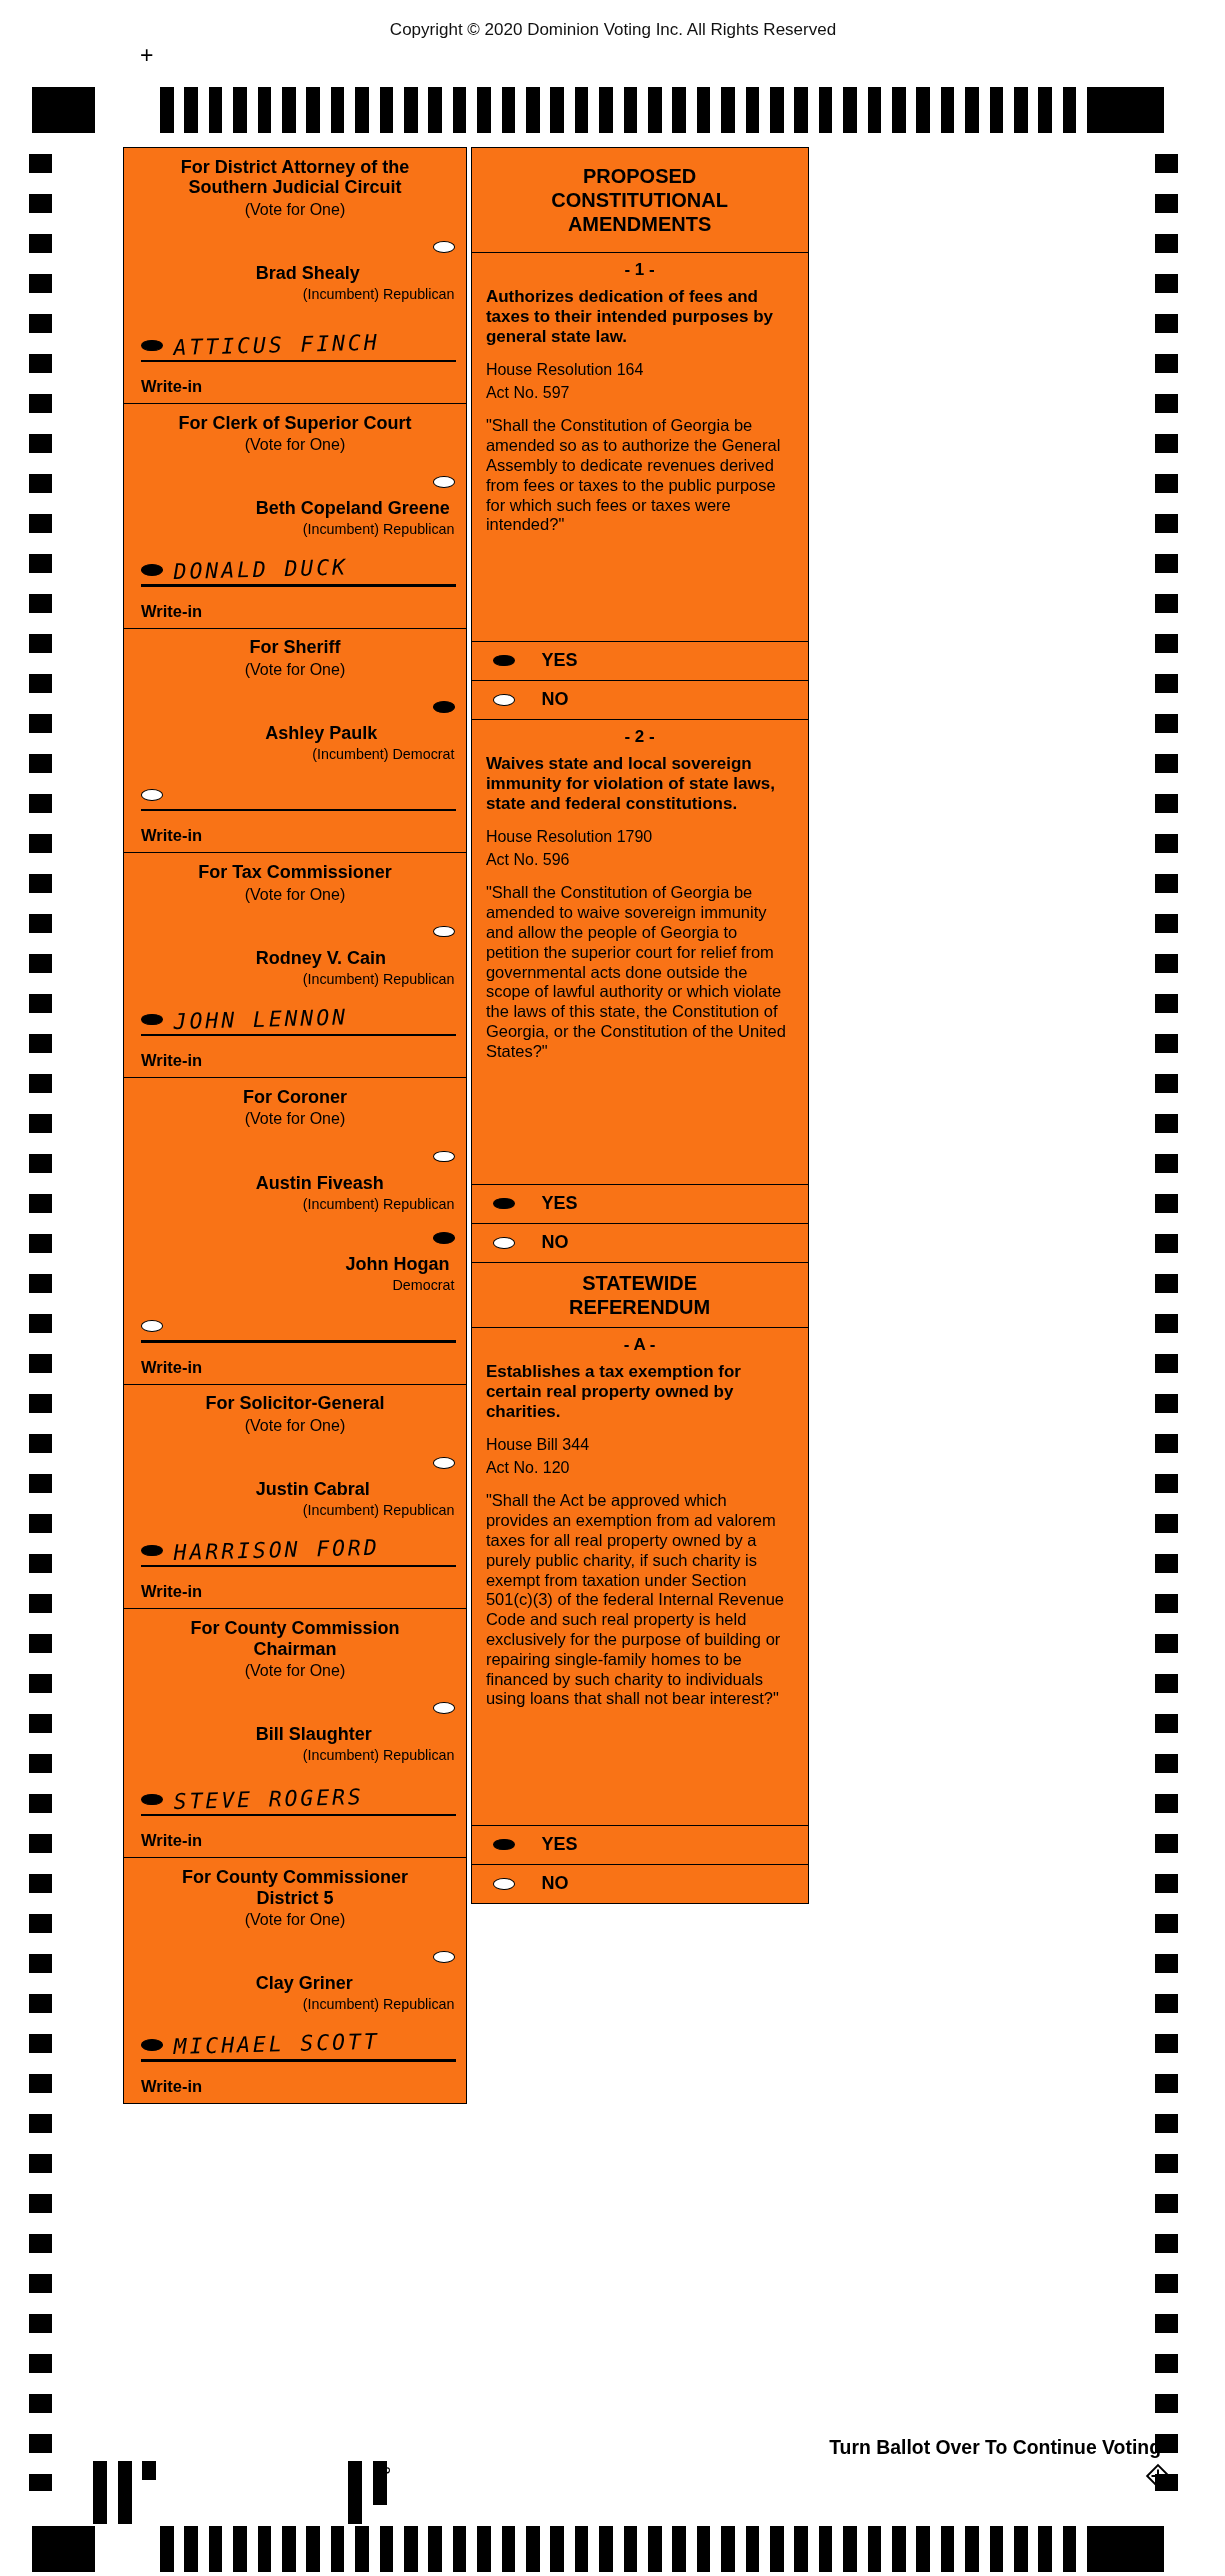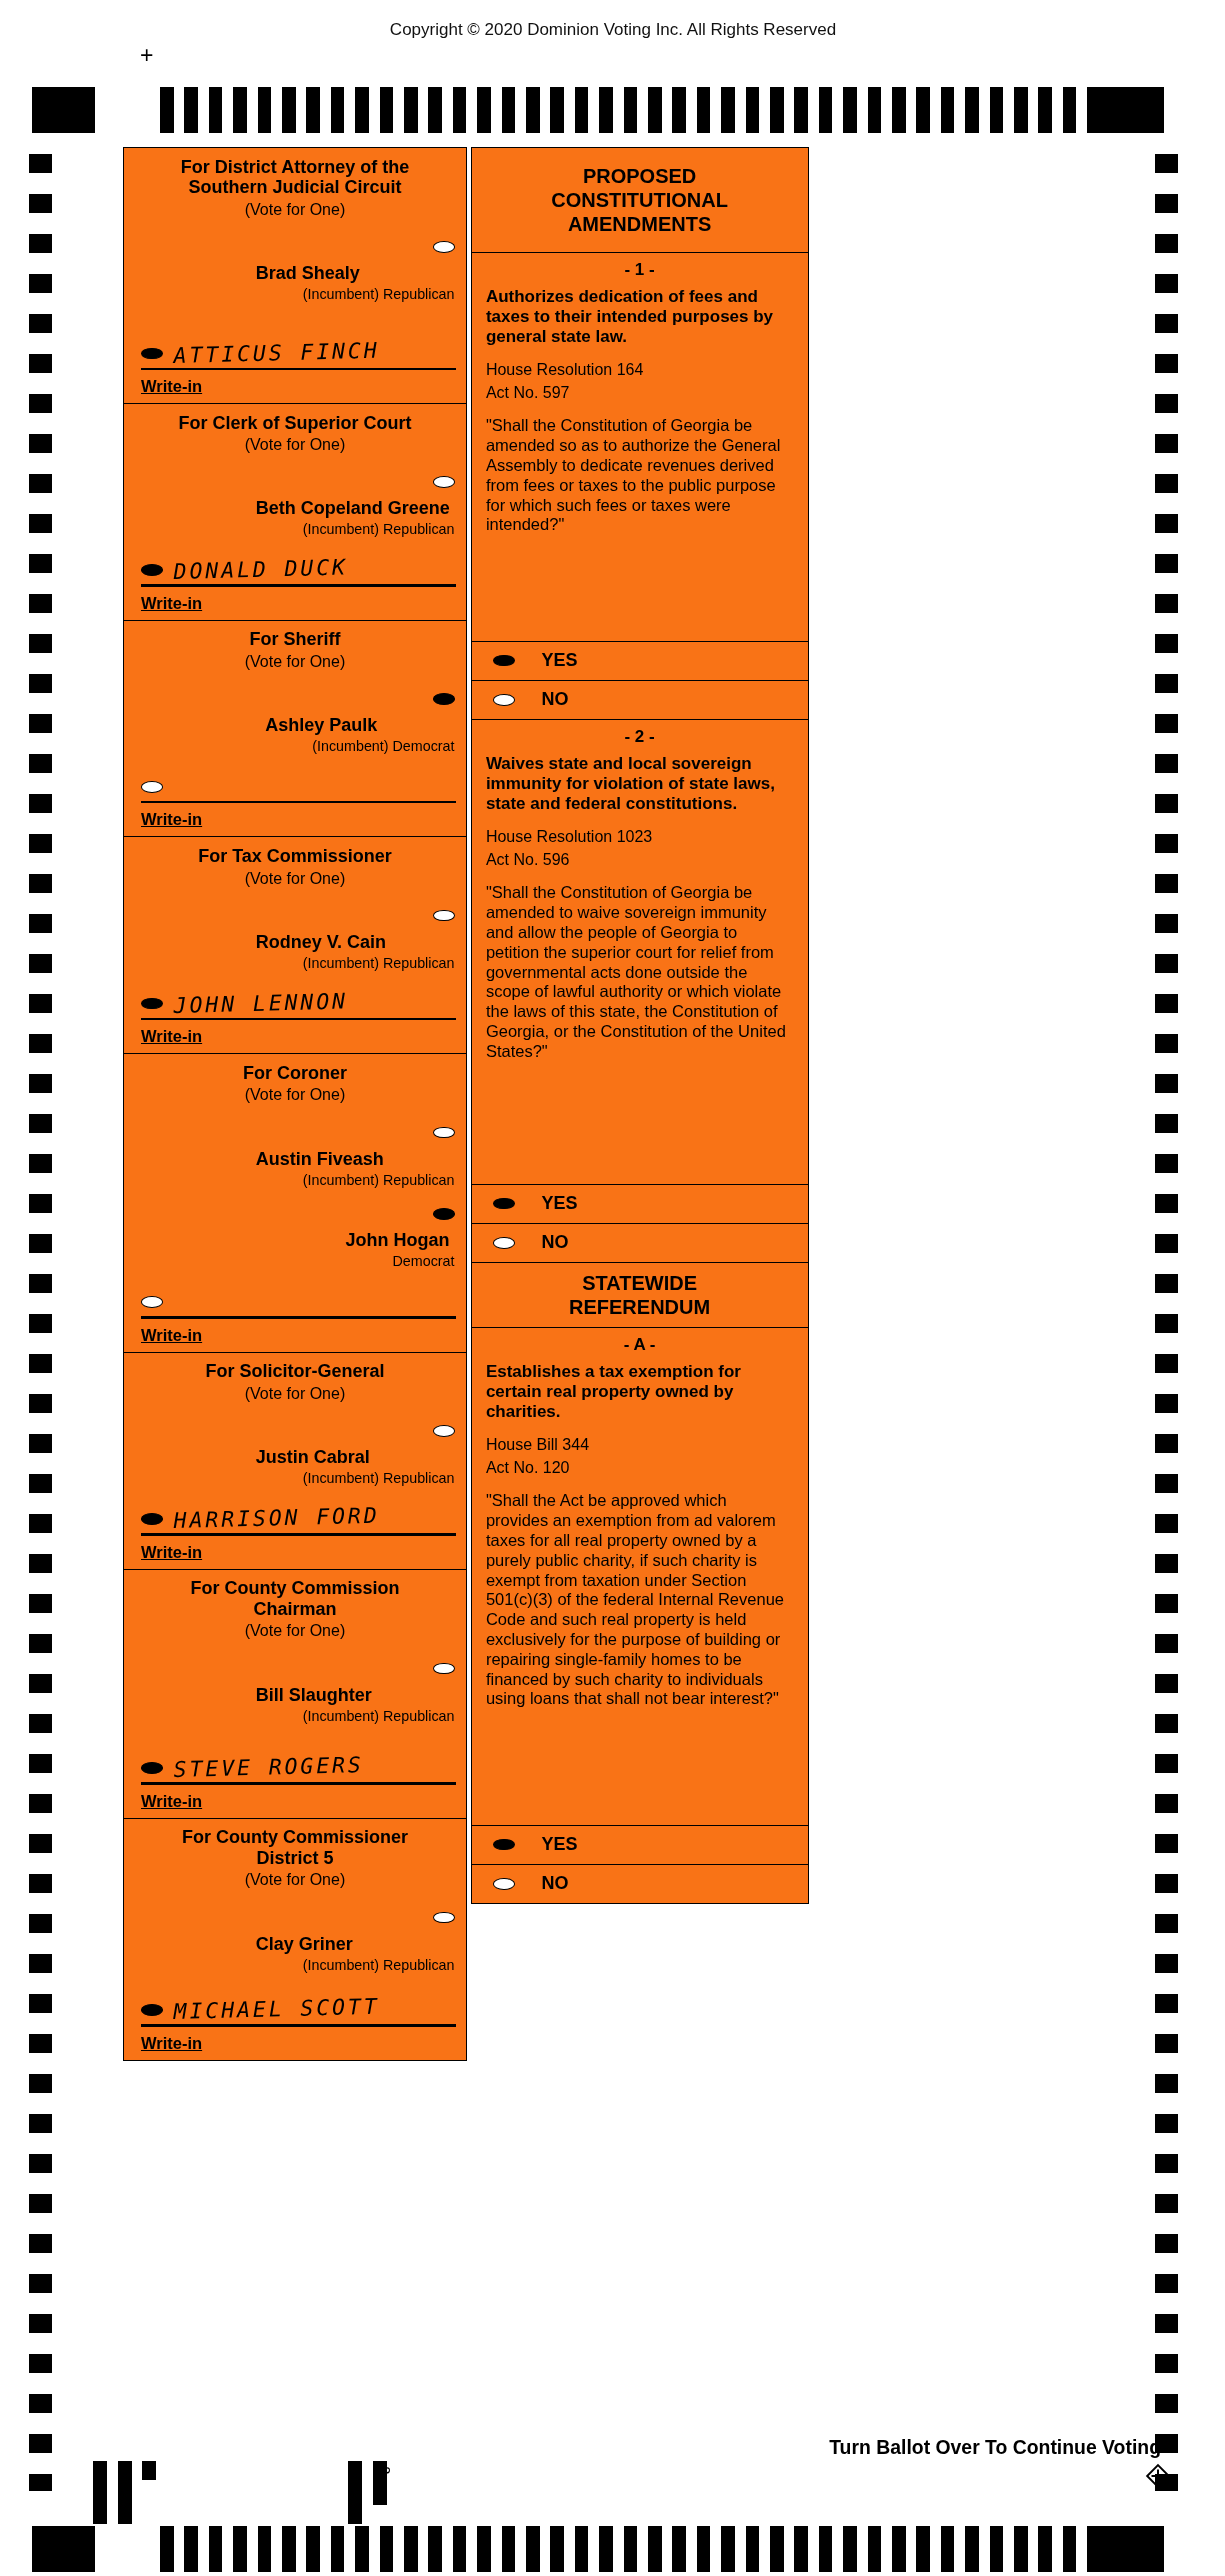--- a/index.html
+++ b/index.html
@@ -102,21 +102,21 @@
   .writein { margin-top: auto; padding: 5.7px 10px 1.4px 17px; }
   .wi-row { display: flex; align-items: flex-end; gap: 11.5px; min-height: 37px; }
   .wi-row .oval { margin-bottom: 7.2px; }
   .wi-text {
     font-family: "DejaVu Sans Mono", monospace;
     font-style: italic; font-size: 21.5px; letter-spacing: 2.9px;
     transform: rotate(-1.5deg); transform-origin: left bottom;
     margin-bottom: -1.4px; white-space: nowrap;
   }
   .wi-rule { height: 2.2px; background: #000; margin-top: 1.4px; }
-  .wi-label { font-weight: bold; font-size: 16.5px; margin-top: 7px; text-decoration: underline; }
+  .wi-label { font-weight: bold; font-size: 16.5px; margin-top: 15px; }
 
   
   .m-header {
     display: flex; align-items: center; justify-content: center;
     text-align: center; font-weight: bold; font-size: 20px;
     line-height: 1.2; white-space: pre-line; padding: 7.2px;
   }
   .mh-1 { min-height: 106px; }
   .mh-2 { min-height: 65px; }
   .measure { display: flex; flex-direction: column; }
@@ -364,21 +364,21 @@
         <div class="choice">
           <span class="oval"></span>
           <span>NO</span>
         </div>
       </div>
     </section>
 
     <section class="measure m-2">
       <div class="m-number">- 2 -</div>
       <div class="m-summary">Waives state and local sovereign immunity for violation of state laws, state and federal constitutions.</div>
-      <div class="m-ref">House Resolution 1023</div>
+      <div class="m-ref">House Resolution 1790</div>
       <div class="m-act">Act No. 596</div>
       <div class="m-question">"Shall the Constitution of Georgia be amended to waive sovereign immunity and allow the people of Georgia to petition the superior court for relief from governmental acts done outside the scope of lawful authority or which violate the laws of this state, the Constitution of Georgia, or the Constitution of the United States?"</div>
       <div class="choices">
         <div class="choice">
           <span class="oval filled"></span>
           <span>YES</span>
         </div>
         <div class="choice">
           <span class="oval"></span>
           <span>NO</span>

